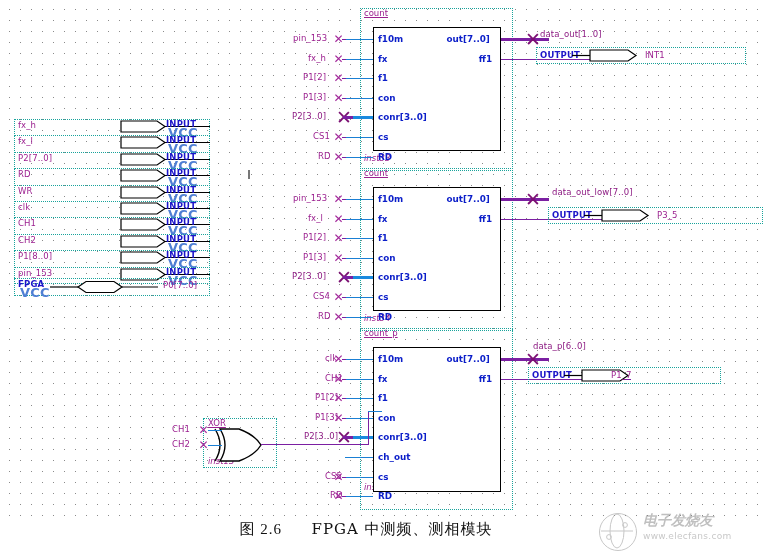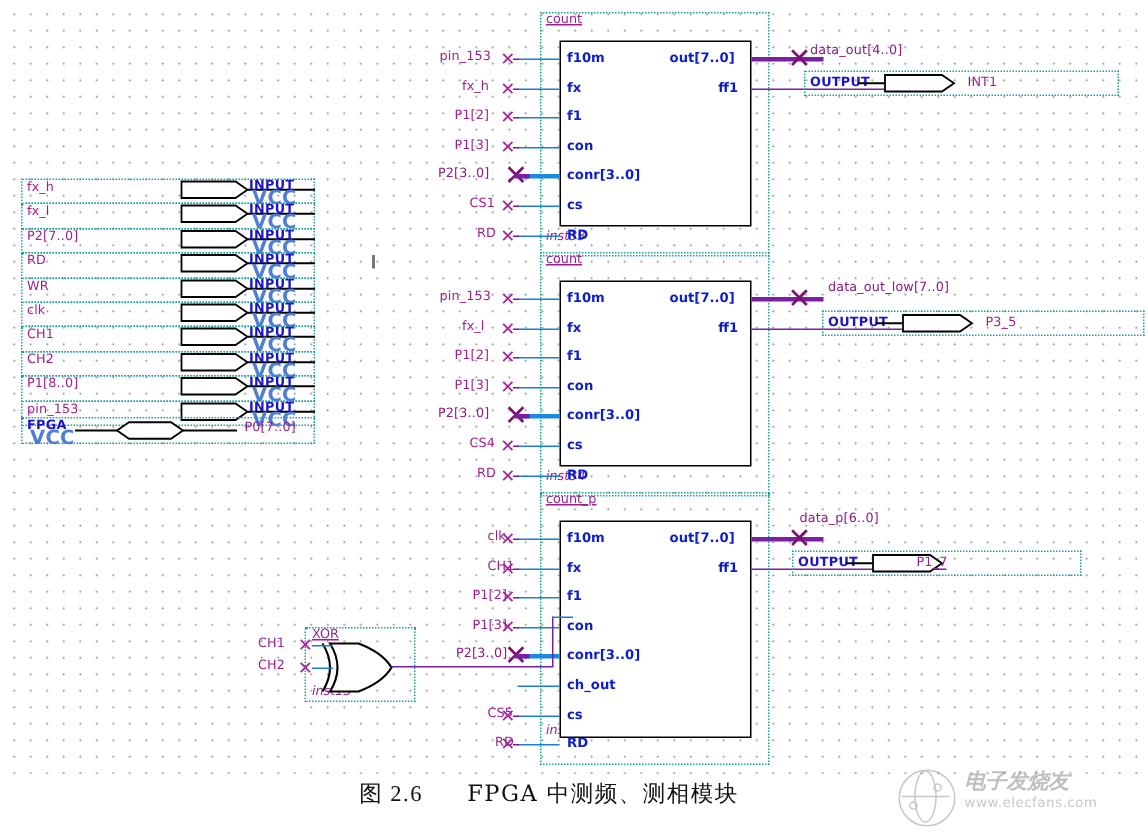--- a/index.html
+++ b/index.html
@@ -399,21 +399,21 @@
   <div class="xmark" style="left:198px;top:440px;">✕</div>
   <div class="wire h blue" style="left:208px;top:430px;width:14px;"></div>
   <div class="wire h blue" style="left:208px;top:445px;width:14px;"></div>
 
   <div class="wire h" style="left:261px;top:444px;width:107px;"></div>
   <div class="wire v" style="left:368px;top:411px;height:34px;"></div>
   <div class="wire h blue" style="left:368px;top:411px;width:14px;"></div>
 
   <div id="outputs">
       <div class="xmark big" style="left:524px;top:30px;">✕</div>
-      <div class="lbl dk" style="left:540px;top:30px;">data_out[4..0]</div>
+      <div class="lbl dk" style="left:540px;top:30px;">data_out[1..0]</div>
       <div class="frame" style="left:536px;top:47px;width:210px;height:17px;"></div>
       <div class="pinkind" style="left:540px;top:50px;">OUTPUT</div>
       <svg style="position:absolute;left:572px;top:49px;width:74px;height:13px;">
         <line x1="0" y1="6.5" x2="18" y2="6.5" stroke="#000" stroke-width="1.2"></line>
         <path d="M18,1 L56,1 L64,6.5 L56,12 L18,12 Z" fill="#fff" stroke="#000" stroke-width="1.2"></path>
       </svg>
       <div class="lbl" style="left:645px;top:51px;">INT1</div>
       <div class="xmark big" style="left:524px;top:190px;">✕</div>
       <div class="lbl dk" style="left:552px;top:188px;">data_out_low[7..0]</div>
       <div class="frame" style="left:548px;top:207px;width:215px;height:17px;"></div>

